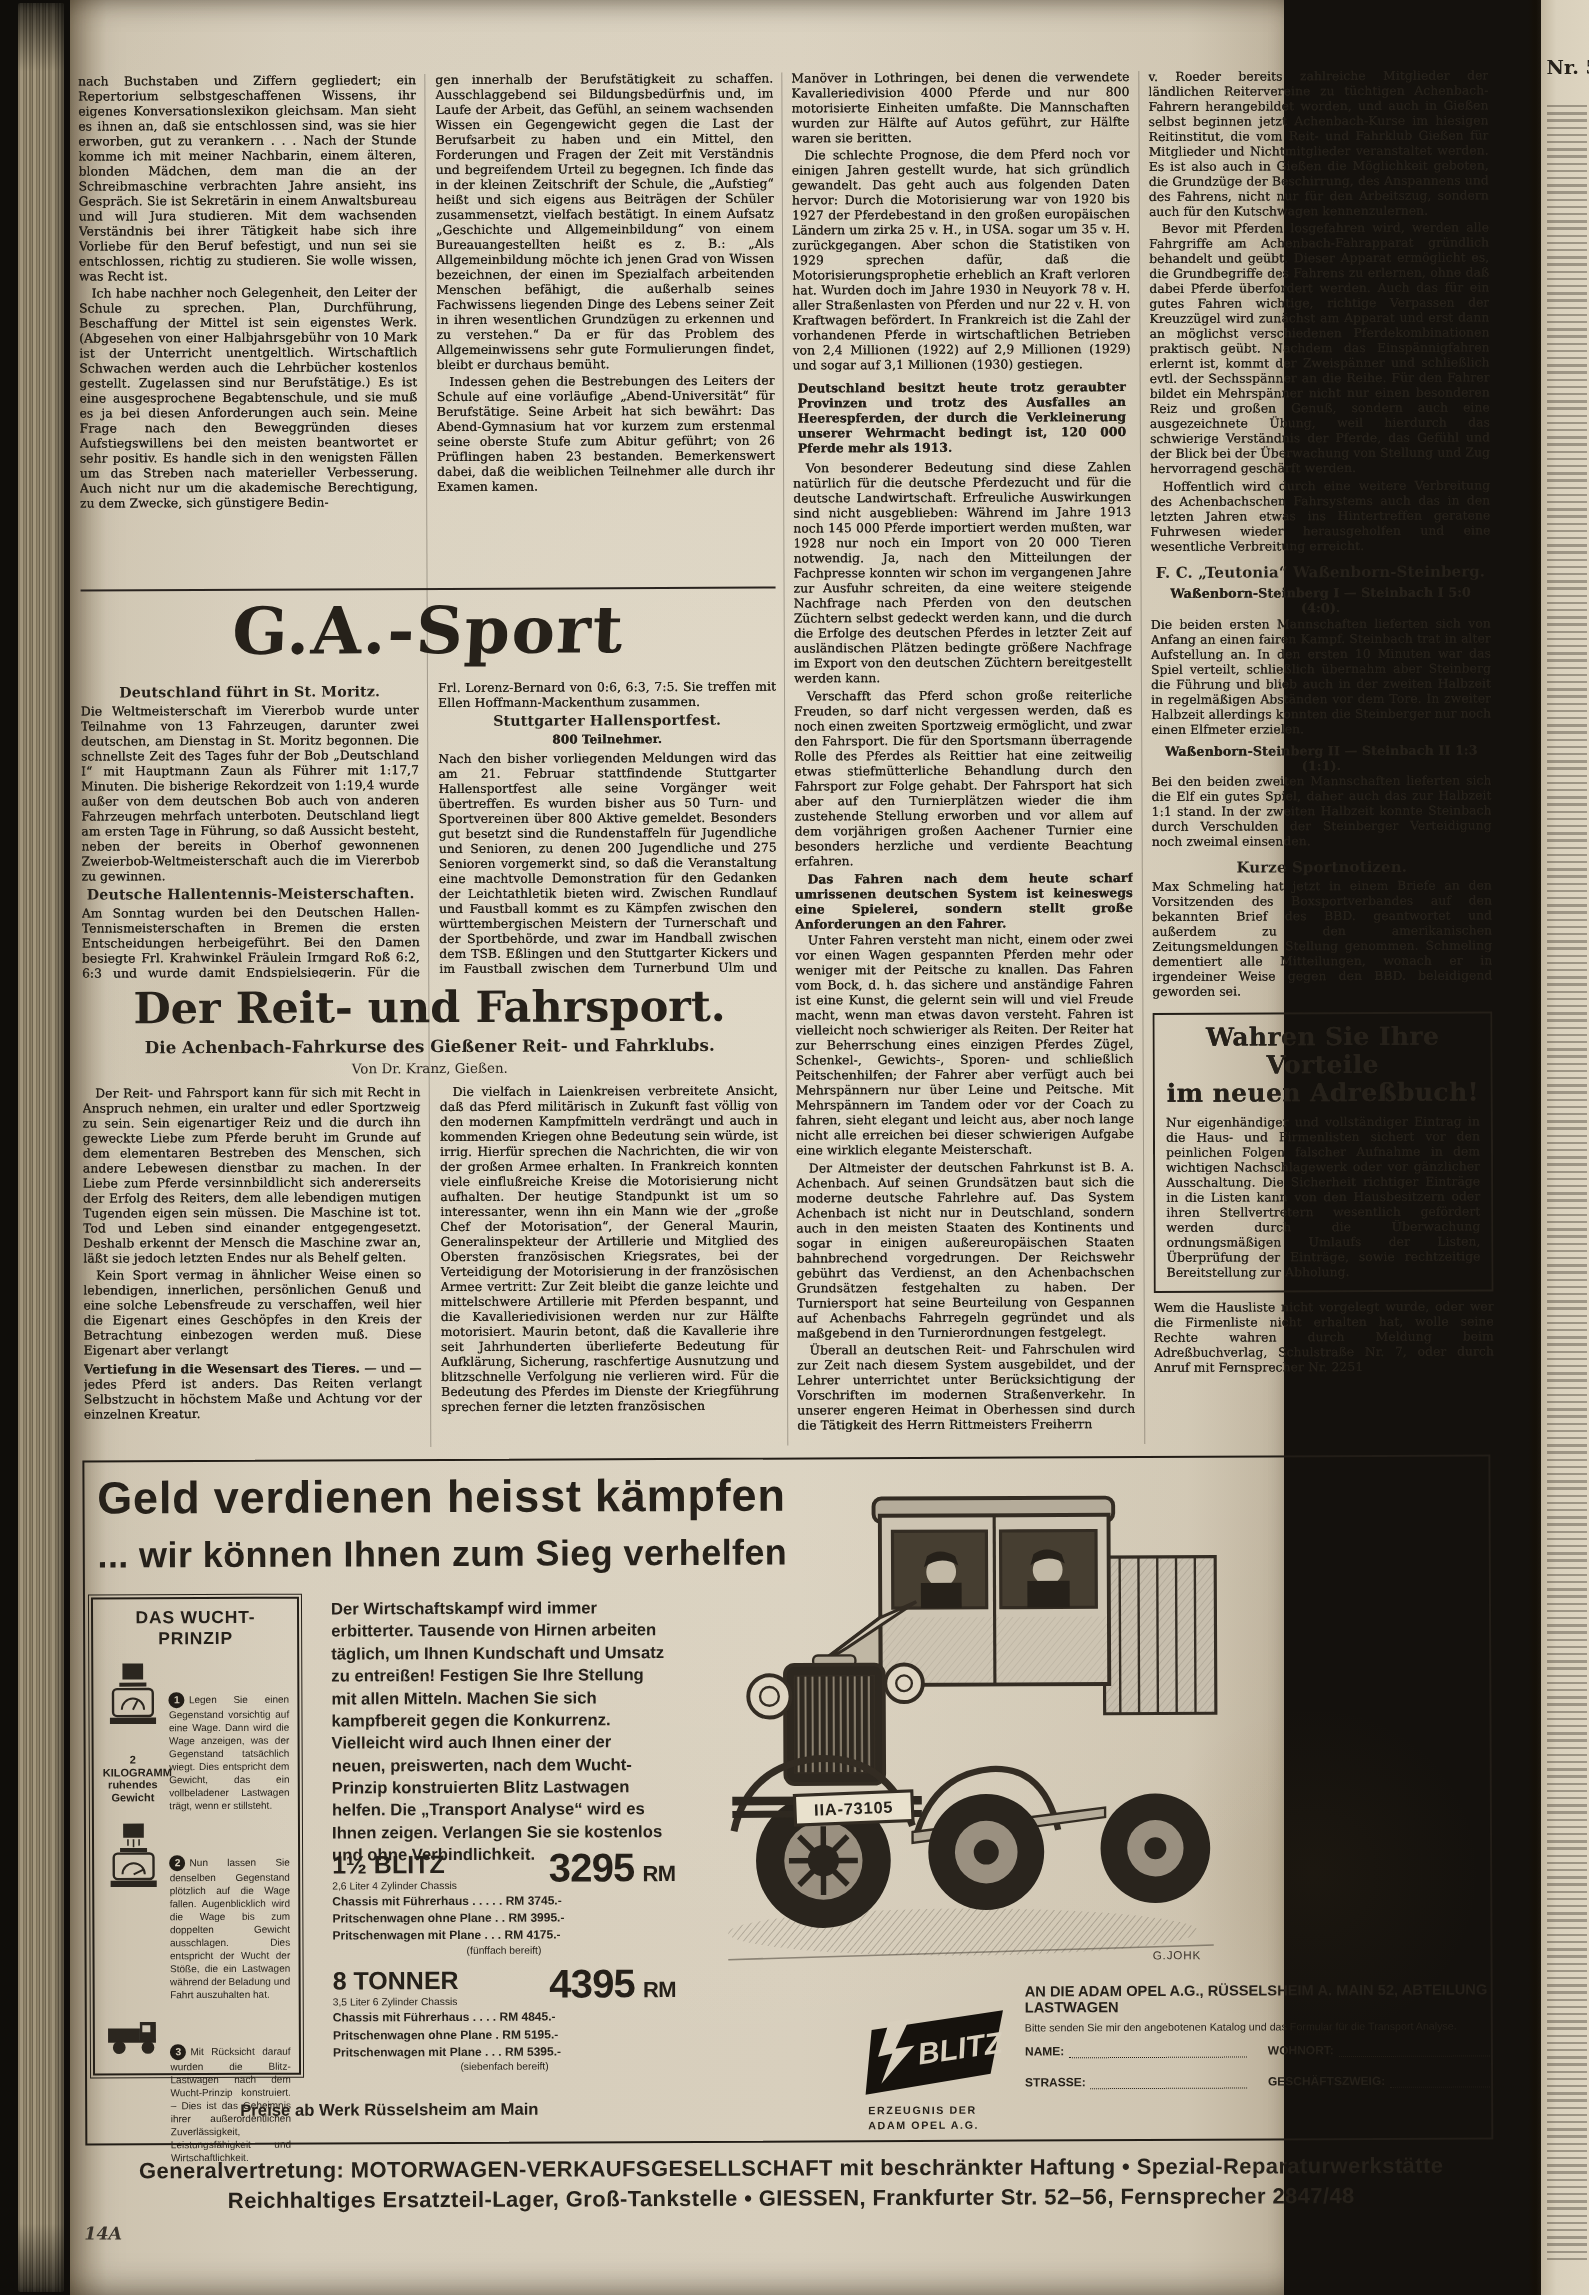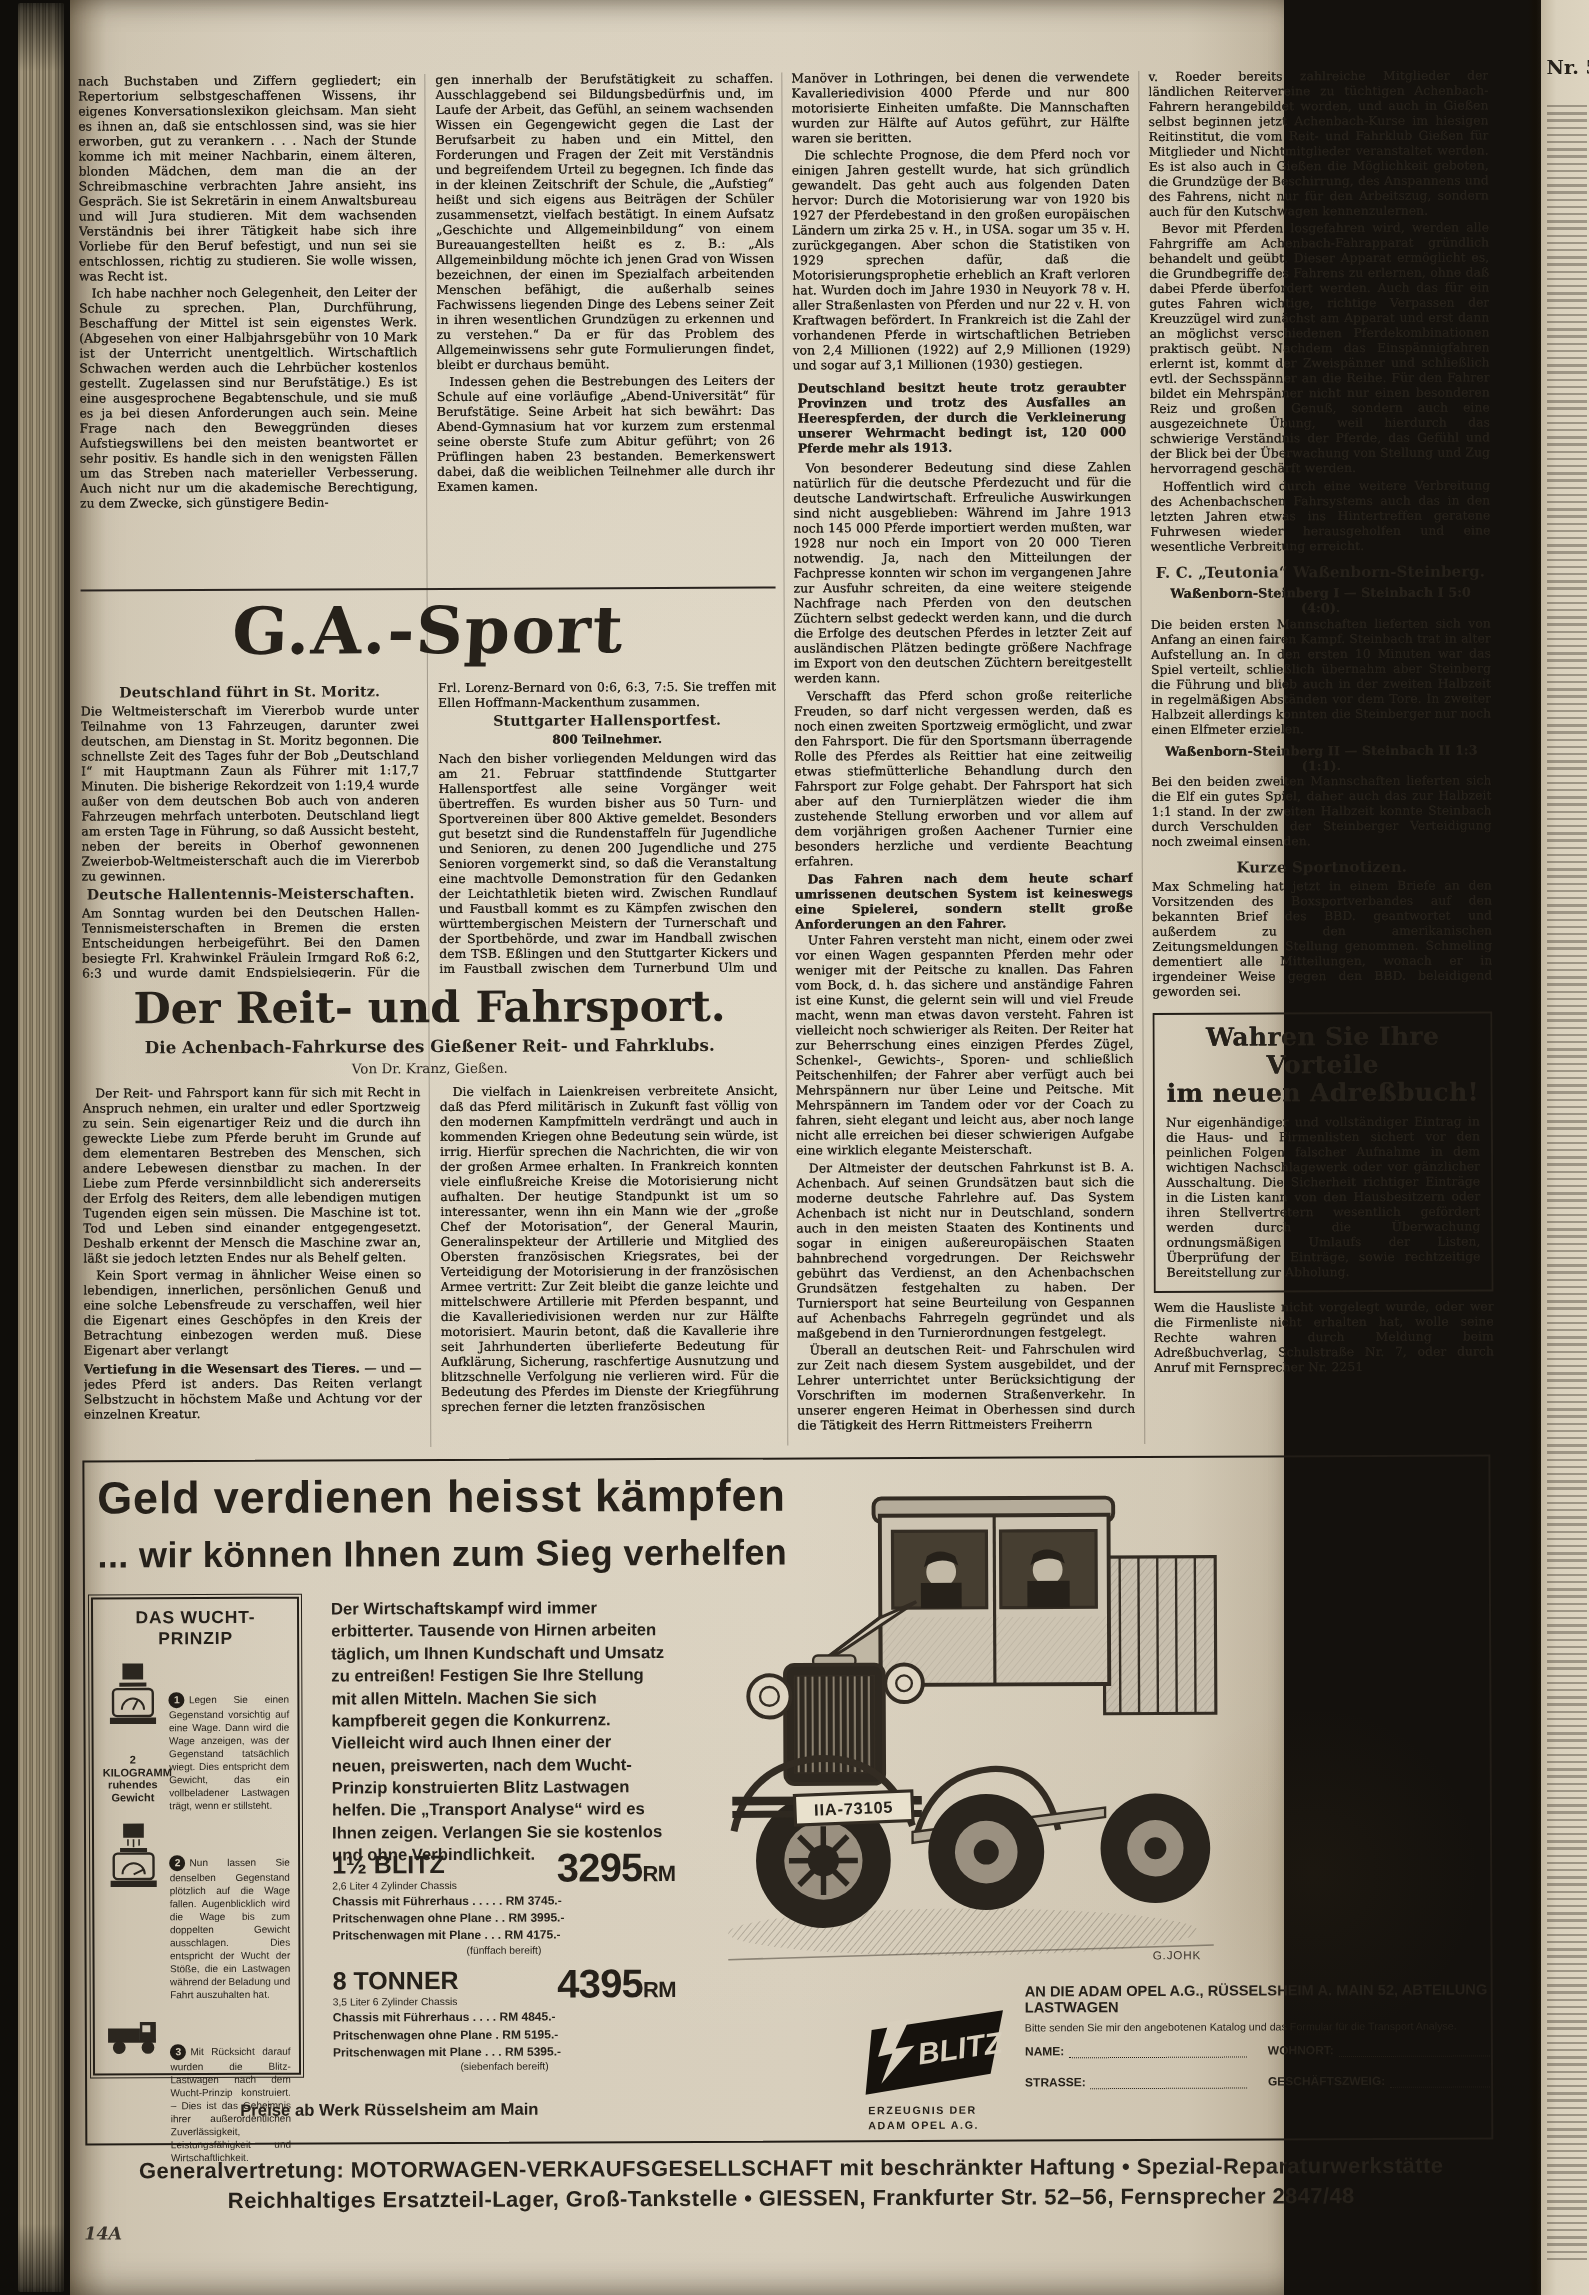--- a/index.html
+++ b/index.html
@@ -88,21 +88,21 @@
   .step-cap { font-size:11px; line-height:1.15; font-weight:700; margin-top:20px; }
   .step-text { font-size:10px; line-height:1.3; text-align:justify;margin-top:32px; }
   .badge { display:inline-block; width:16px; height:16px; border-radius:50%; background:#221d17;
            color:#d8cfbd; font:700 10.3px/16px "Liberation Sans", sans-serif; text-align:center; margin-right:4px; }
   .pitch { position:absolute; left:246px; top:137px; width:334px; font-size:16.7px; line-height:1.34; font-weight:700; }
   .prices { position:absolute; left:246px; top:380px; width:343px; }
   .model-head { display:flex; justify-content:space-between; align-items:flex-end; margin-top:4.8px; }
   .model-name { font-size:25px; font-weight:700; }
   .model-engine { font-size:10.3px; margin-top:0.8px; }
   .model-price { font-size:40px; font-weight:700; letter-spacing:-0.8px; white-space:nowrap; }
-  .model-price .cur { font-size:22px; }
+  .model-price .cur { font-size:22px;padding-left:8px; }
   .price-line { font-size:12px; font-weight:700; margin-top:3.2px; }
   .model-note { font-size:10.3px; text-align:center; margin:2.4px 0 6.4px; }
   .works { position:absolute; left:153px; top:639px; font-size:16.7px; font-weight:700; }
   .truck { position:absolute; left:630px; top:4.8px; width:509px; height:509px; }
   .blitz { position:absolute; left:775px; top:547px; width:151px; height:95px; }
   .blitz-tag { position:absolute; left:781px; top:644px; font-size:10.7px; font-weight:700; letter-spacing:1.6px; line-height:1.4; }
   .coupon { position:absolute; left:938px; top:525px; width:465px; }
   .coupon-l1 { font-size:14.7px; font-weight:700; }
   .coupon-l2 { font-size:10.7px; margin:5.6px 0 11px; }
   .coupon-row { display:flex; gap:20.7px; margin-bottom:17.5px; }

